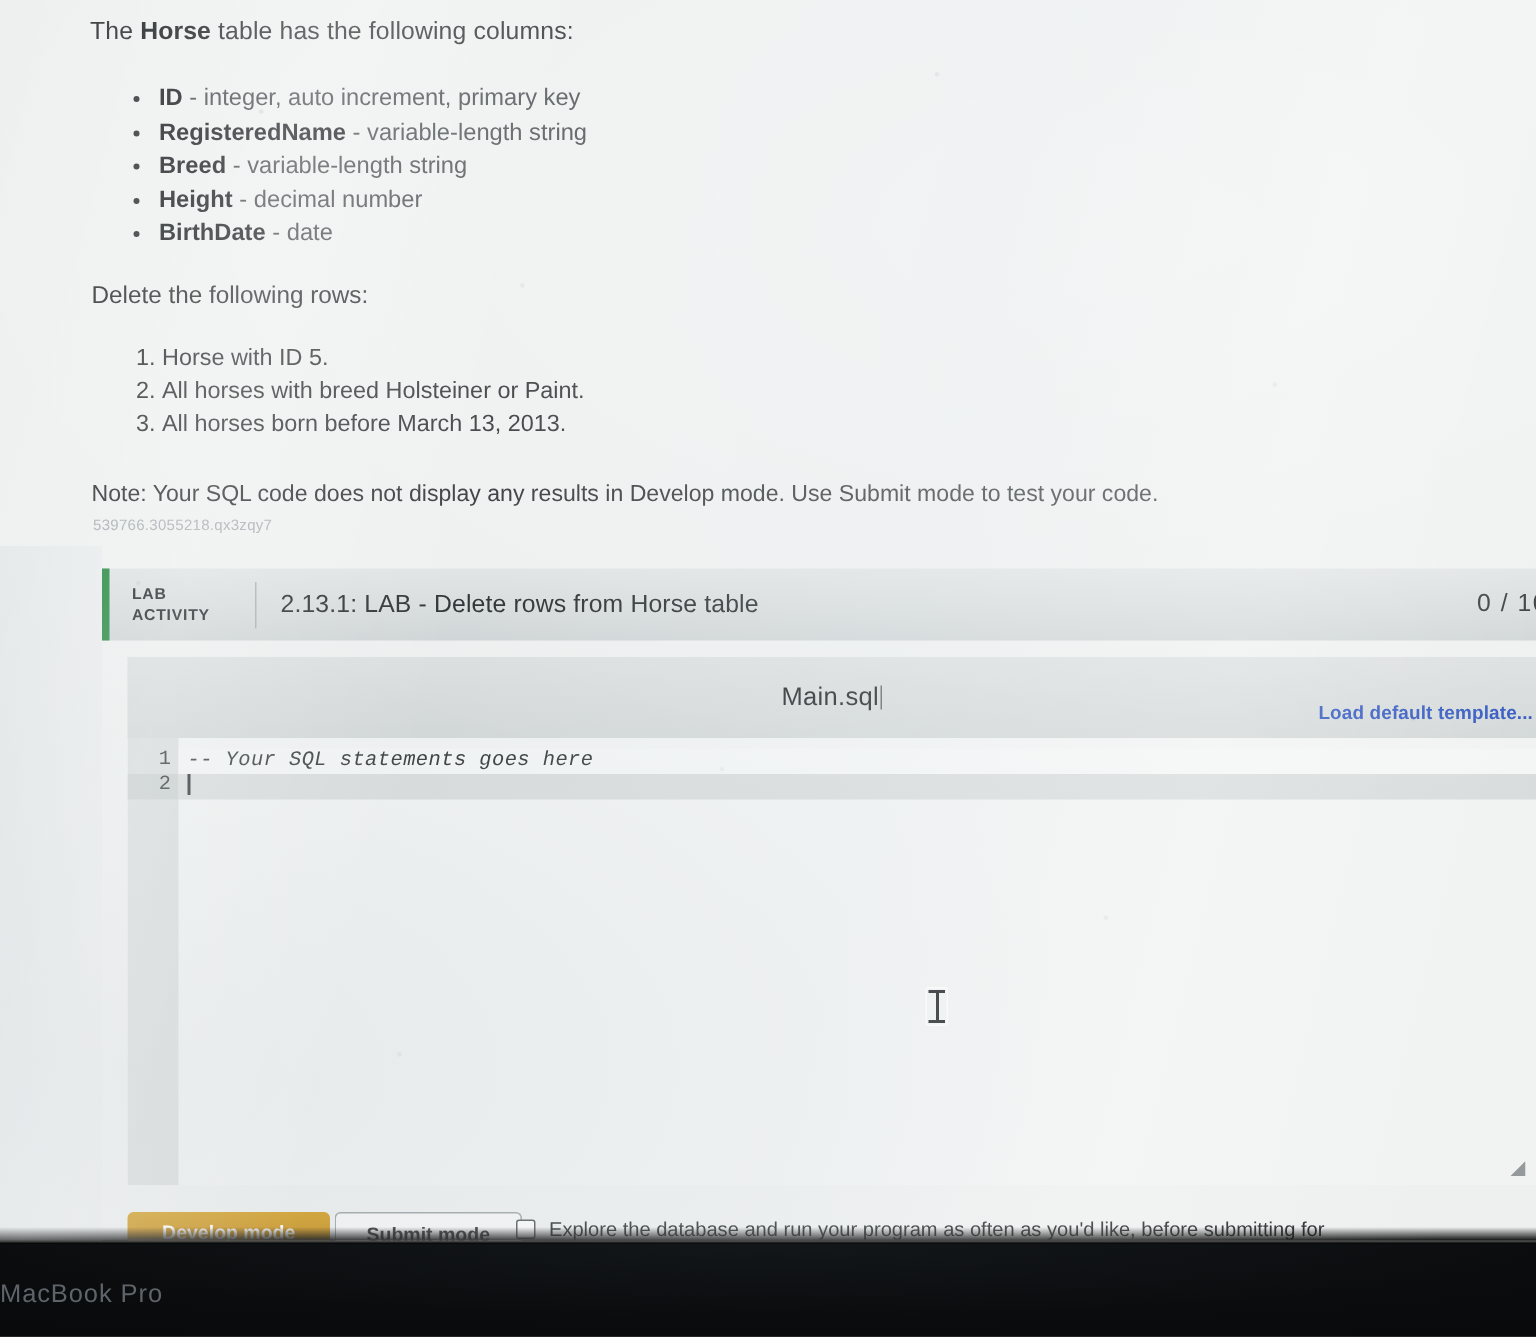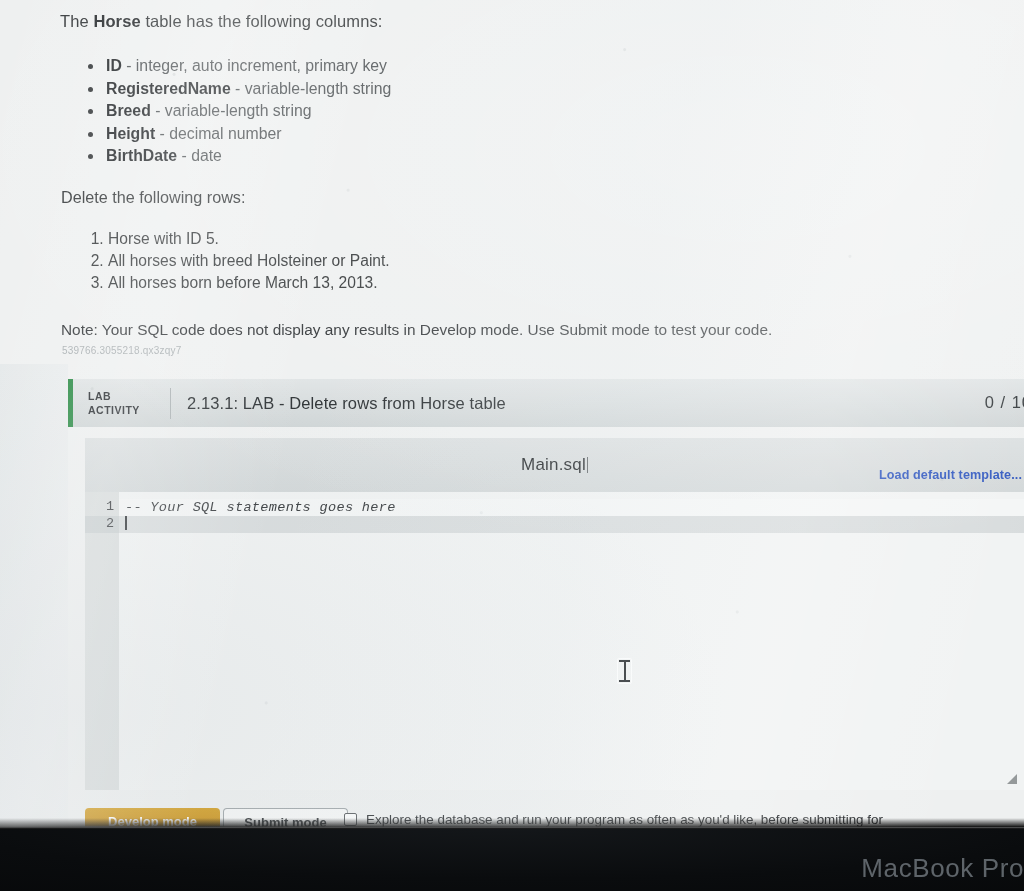--- a/index.html
+++ b/index.html
@@ -364,22 +364,22 @@
   #bezel {
     position: absolute;
     left: 0; top: 827px;
     width: 1024px; height: 64px;
     background:
       radial-gradient(120% 180% at 50% 0%, #14171a 0%, #0a0c0e 45%, #050607 100%);
   }
   #bezel-brand {
     position: absolute;
     left: 0; right: 0; top: 26px;
-    text-align: right;
-    font-size: 26px;
+    text-align: left;
+    font-size: 17px;
     letter-spacing: .6px;
     color: #6d747a;
     opacity: .85;
   }
   
   #bezel-top-line {
     position: absolute;
     left: 0; top: 826px;
     width: 1024px; height: 3px;
     background: linear-gradient(180deg, rgba(255,255,255,.55), rgba(0,0,0,.85));

